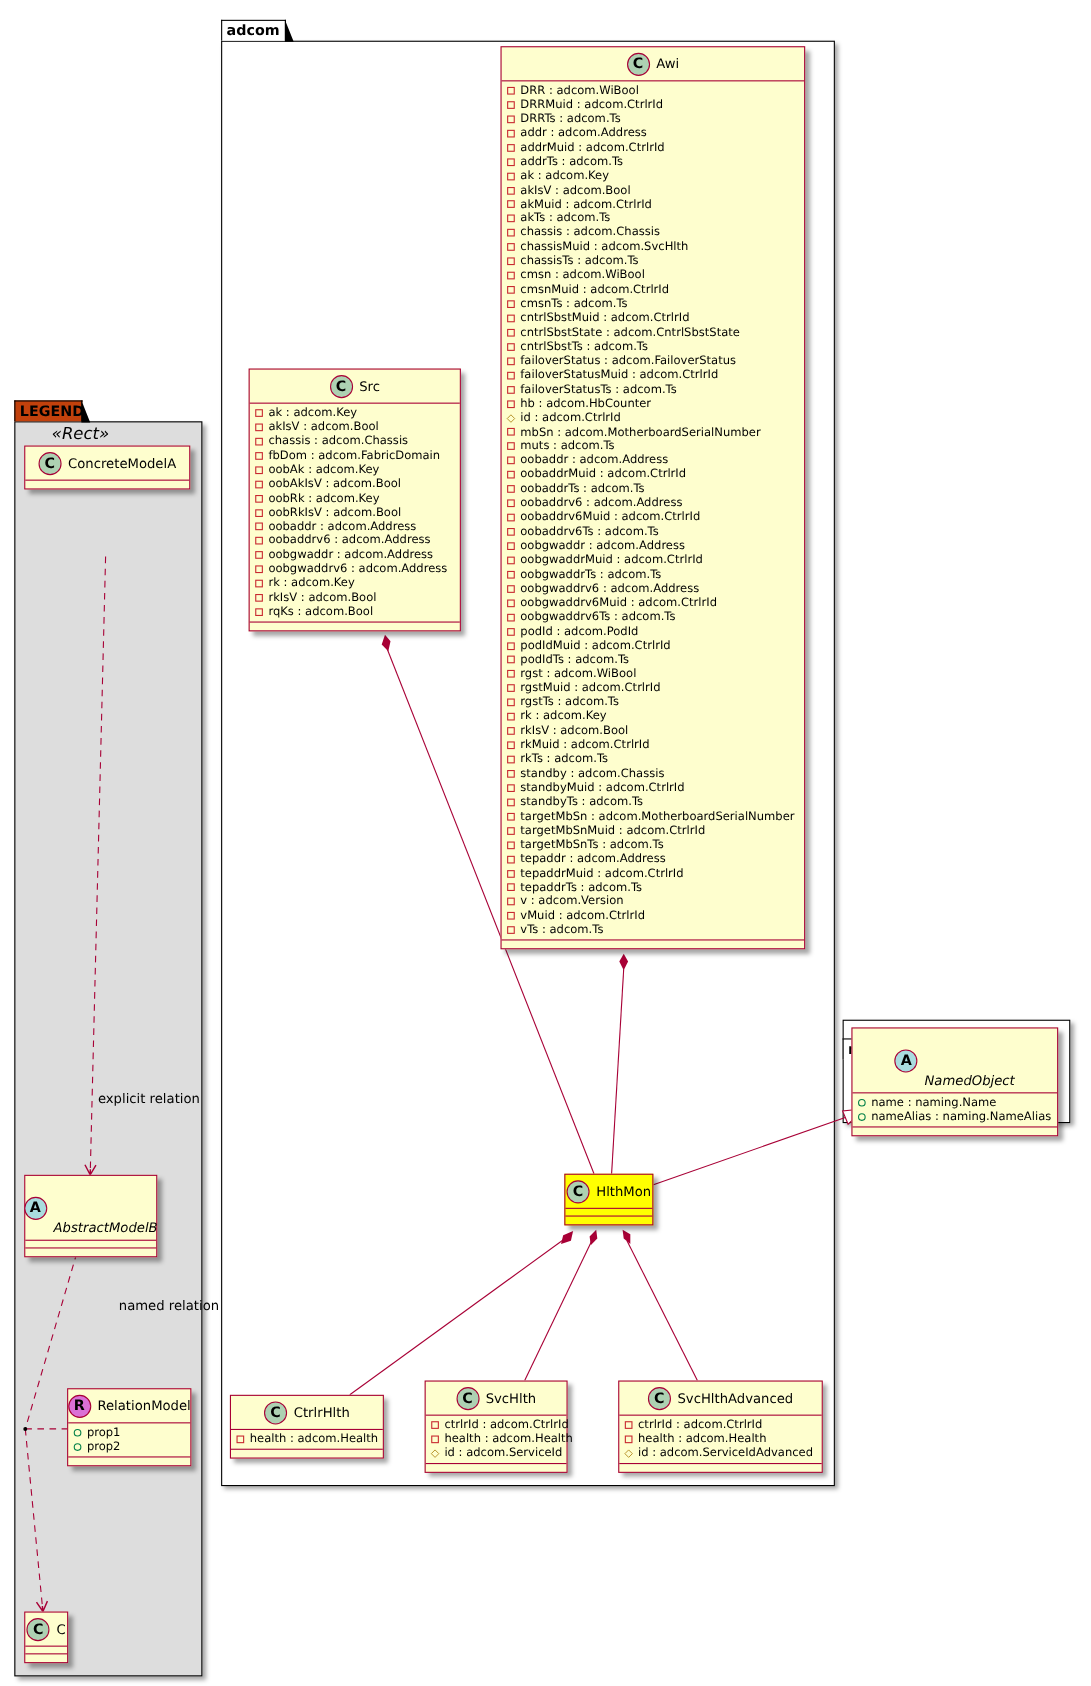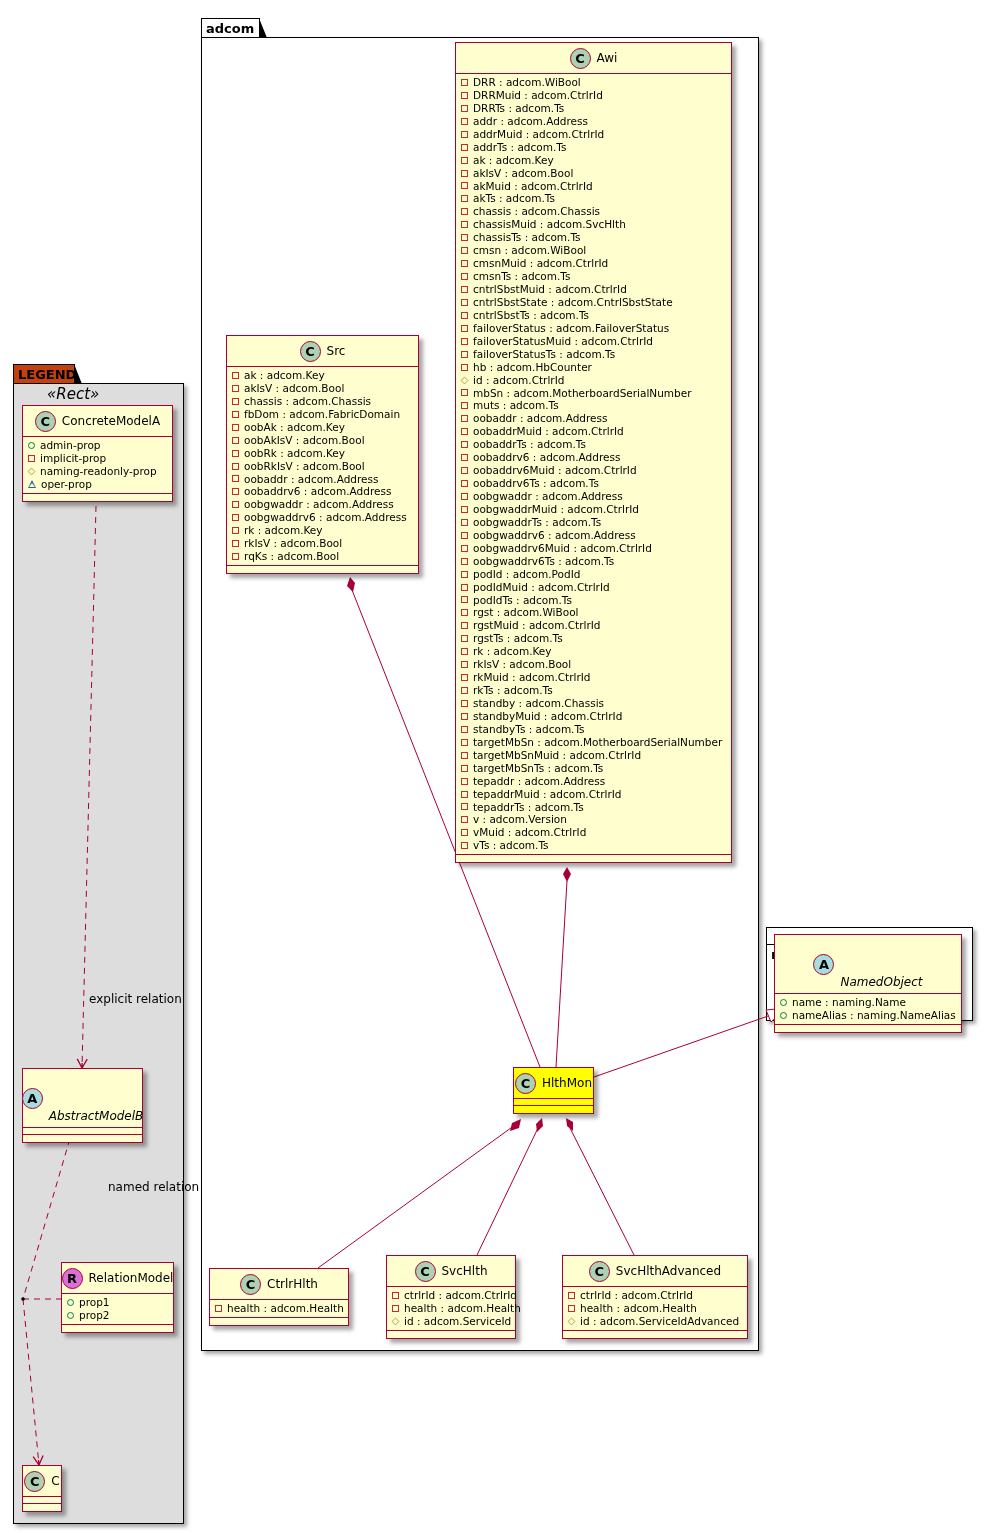--- a/index.html
+++ b/index.html
@@ -487,38 +487,20 @@
         <span>nameAlias : naming.NameAlias</span>
       </div>
     </div>
     <div class="methods"></div>
   </div>
 <div class="cls" id="cls-concretemodela" style="left:22px; top:405px; width:151px;">
     <div class="cls-head">
       <span class="badge c">C</span>
       <span class="cls-name">ConcreteModelA</span>
     </div>
-    <div class="attrs">
-      <div class="attr">
-        <span class="vis pub"></span>
-        <span>admin-prop</span>
-      </div>
-      <div class="attr">
-        <span class="vis priv"></span>
-        <span>implicit-prop</span>
-      </div>
-      <div class="attr">
-        <span class="vis prot"></span>
-        <span>naming-readonly-prop</span>
-      </div>
-      <div class="attr">
-        <span class="vis pkgv"></span>
-        <span>oper-prop</span>
-      </div>
-    </div>
     <div class="methods"></div>
   </div>
 <div class="cls" id="cls-abstractmodelb" style="left:22px; top:1068px; width:121px;">
     <div class="cls-head">
       <span class="badge a">A</span>
       <span class="cls-name abstract">AbstractModelB</span>
     </div>
     <div class="attrs empty"></div>
     <div class="methods"></div>
   </div>

